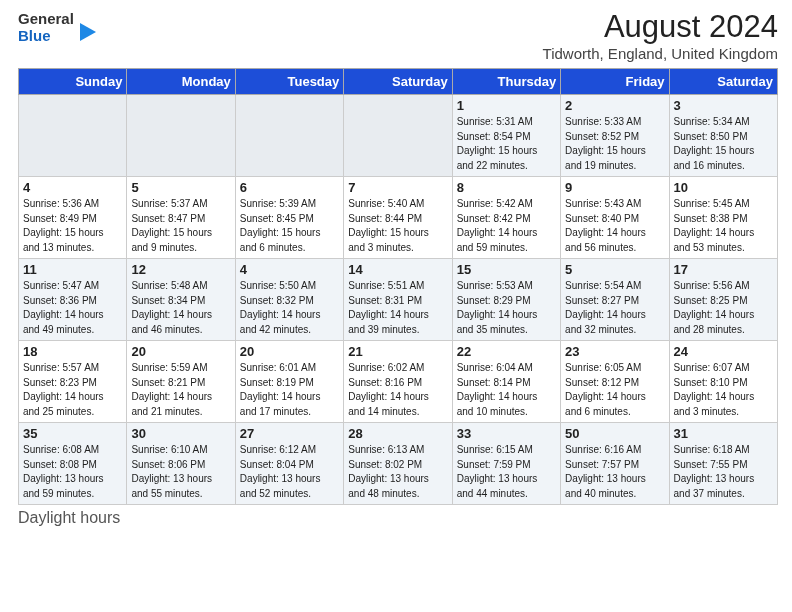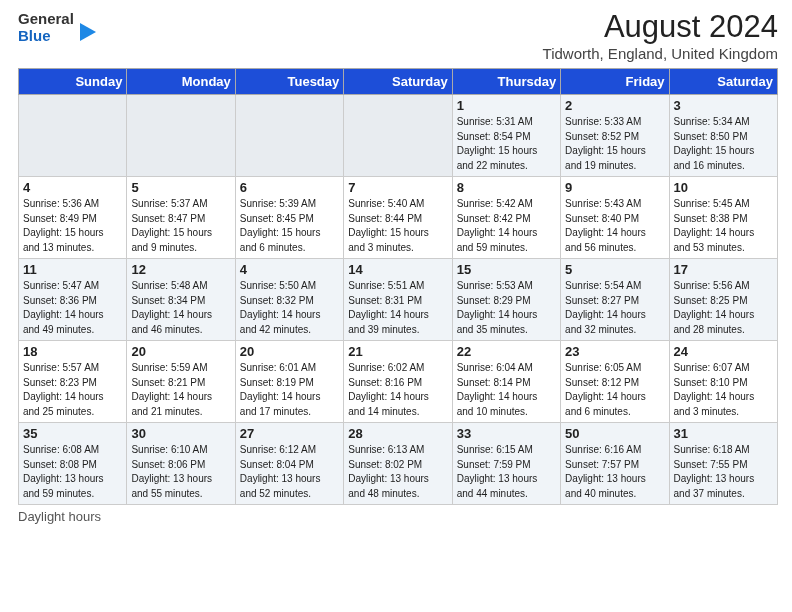--- a/index.html
+++ b/index.html
@@ -70,21 +70,21 @@
       font-weight: bold;
       display: block;
       margin-bottom: 2px;
     }
     .day-info {
       font-size: 10px;
       line-height: 1.45;
       color: #222;
     }
     .footer {
-      font-size: 13px;
+      font-size: 16px;
       color: #555;
       margin-top: 4px;
       text-align: left;
     }
     
     .row-shade td {
       background: #f0f4f8;
     }
     .row-shade td.empty {
       background: #e8ecf0;

